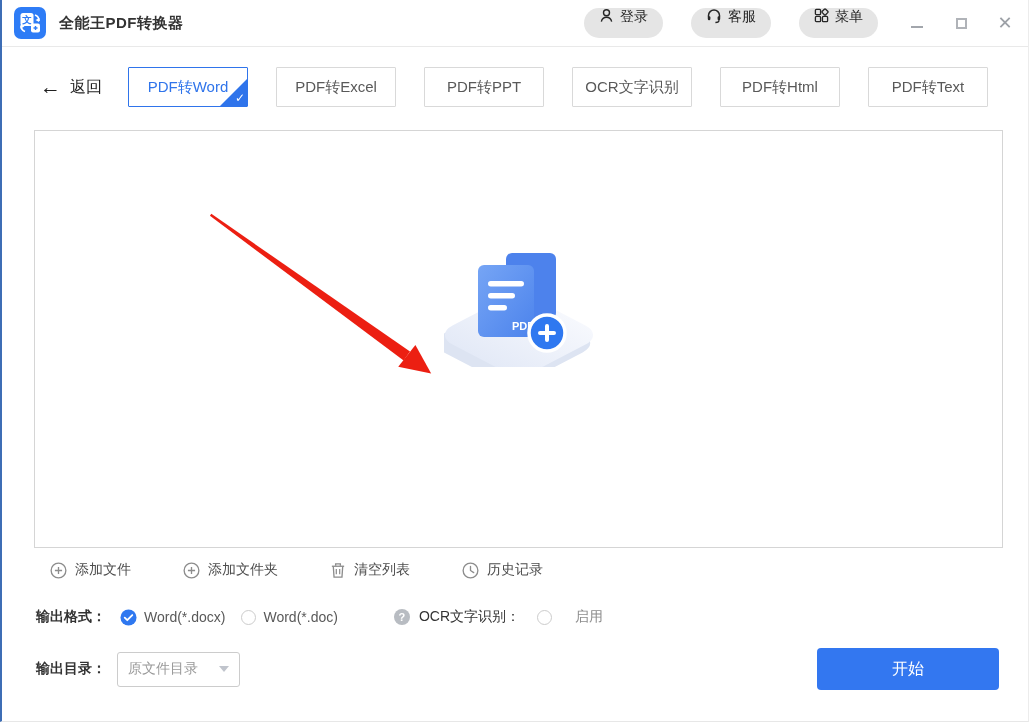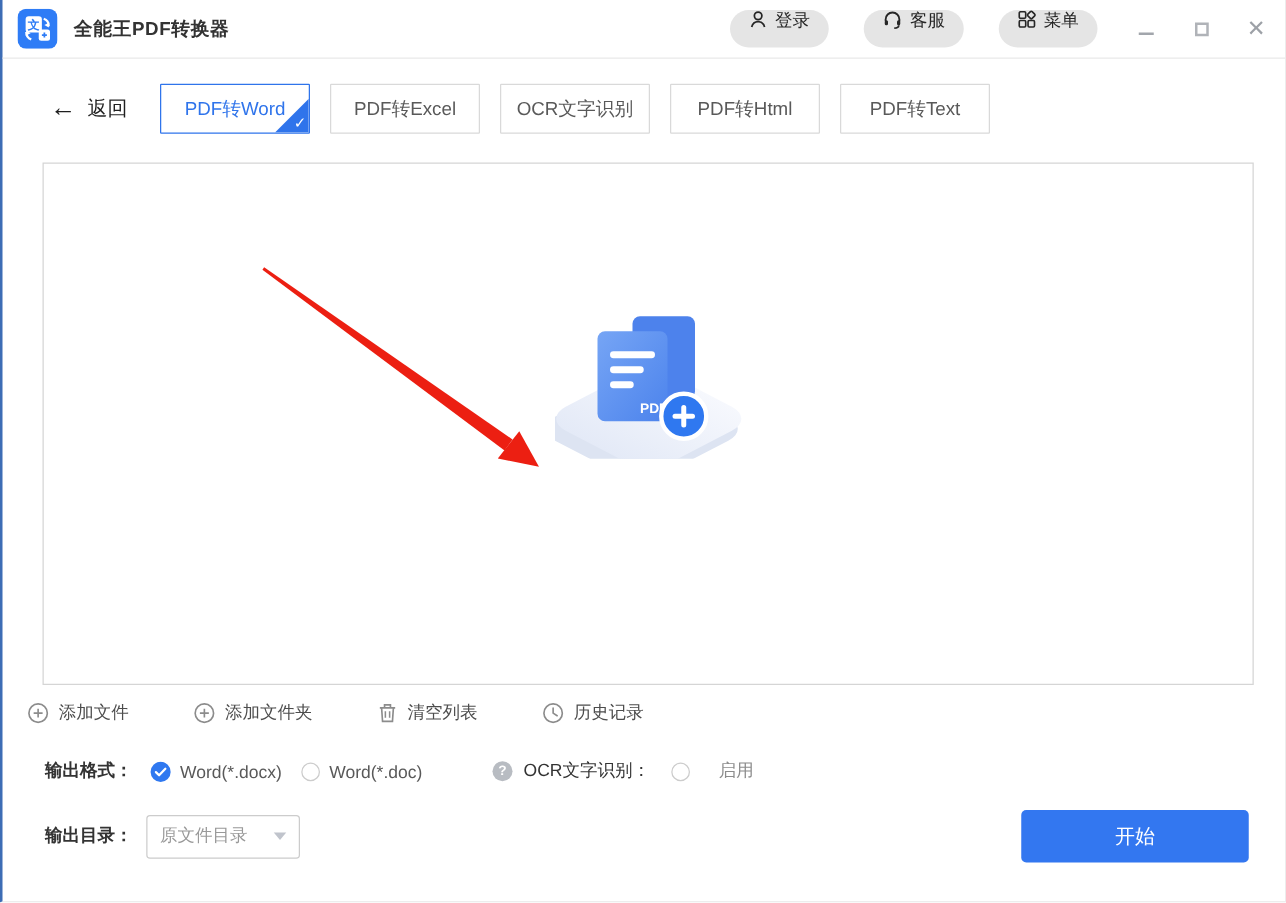--- a/index.html
+++ b/index.html
@@ -21,41 +21,41 @@
   .wbtn { width:18px; height:18px; display:flex; align-items:center; justify-content:center;
     color:#a2a6ac; cursor:pointer; }
   .min-glyph { width:12px; height:0; border-bottom:2px solid #a2a6ac; margin-top:8px; }
   .max-glyph { width:11px; height:11px; border:2px solid #b0b3b8; }
   .close-glyph { font-size:18px; line-height:18px; color:#9da1a7; }
 
   
   .tabbar { display:flex; align-items:center; padding:20px 0 0 38px; }
   .back { display:flex; align-items:center; gap:9px; font-size:16px; color:#1f1f1f; cursor:pointer; }
   .back-arrow { font-size:21px; line-height:20px; color:#1f1f1f; }
-  .tabs { display:flex; gap:16px; margin-left:26px; }
+  .tabs { display:flex; gap:28px; margin-left:26px; }
   .tab { width:120px; height:40px; border:1px solid #d9d9d9; background:#fff; display:flex;
     align-items:center; justify-content:center; font-size:15px; color:#595959; cursor:pointer;
     position:relative; border-radius:1px; overflow:hidden; }
   .tab.active { border:1px solid #2f74eb; color:#2f74eb; }
   .tab.active .corner { position:absolute; right:0; bottom:0; width:0; height:0;
     border-left:27px solid transparent; border-bottom:27px solid #2f74eb; }
   .tab.active .tick { position:absolute; right:2px; bottom:1px; color:#fff; font-size:12px; font-weight:bold; }
 
   
   .droparea { position:absolute; left:32px; top:130px; width:969px; height:418px;
     border:1px solid #d5d5d5; background:#fff; }
   .drop-inner { position:absolute; inset:0; display:flex; flex-direction:column; align-items:center;
     padding-top:116px; }
   .drop-text { margin-top:24px; font-size:15px; }
   .drop-link { color:#4285d9; cursor:pointer; }
   .drop-or { color:#8c8c8c; }
   .arrow-overlay { position:absolute; inset:0; pointer-events:none; }
 
   
-  .toolbar { position:absolute; left:20px; top:561px; display:flex; gap:52px; align-items:center; }
+  .toolbar { position:absolute; left:48px; top:561px; display:flex; gap:52px; align-items:center; }
   .tool { display:flex; align-items:center; gap:8px; font-size:14px; color:#4d4d4d; cursor:pointer; }
   .tool svg { display:block; }
 
   
   .options { position:absolute; left:34px; top:608px; display:flex; align-items:center; font-size:14px; }
   .opt-label { color:#333; font-weight:600; }
   .radio-item { display:flex; align-items:center; gap:7px; margin-left:14px; cursor:pointer; color:#595959; }
   .radio-item + .radio-item { margin-left:16px; }
   .radio-off { width:15px; height:15px; border-radius:50%; border:1px solid #ccc; background:#fff; }
   .ocr-group { display:flex; align-items:center; margin-left:56px; gap:7px; }
@@ -143,20 +143,23 @@
       <span>返回</span>
     </div>
     <div class="tabs">
       <div class="tab active">
         <span>PDF转Word</span>
         <span class="corner"></span>
         <span class="tick">✓</span>
       </div>
       <div class="tab">
         <span>PDF转Excel</span>
+      </div>
+      <div class="tab">
+        <span>PDF转PPT</span>
       </div>
       <div class="tab">
         <span>OCR文字识别</span>
       </div>
       <div class="tab">
         <span>PDF转Html</span>
       </div>
       <div class="tab">
         <span>PDF转Text</span>
       </div>

